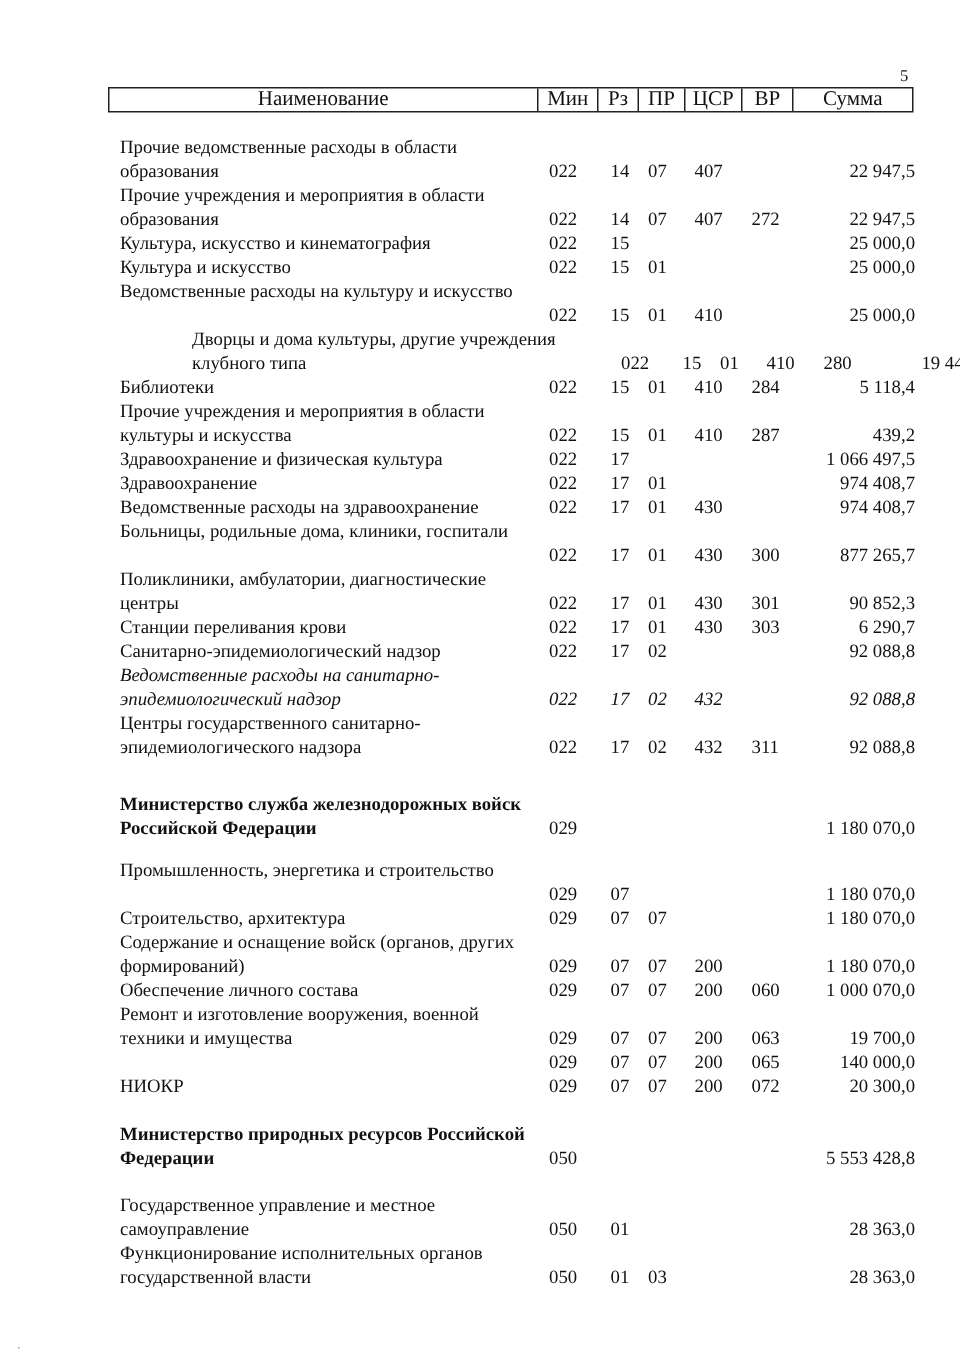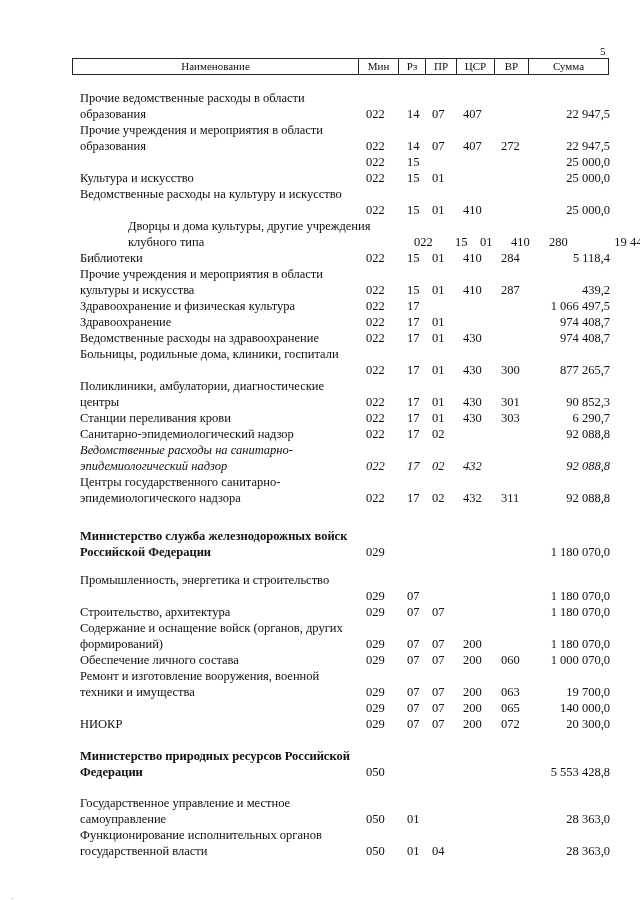--- a/index.html
+++ b/index.html
@@ -2,21 +2,21 @@
 <html><head>
   <meta charset="utf-8">
   <style>
     html, body { margin: 0; padding: 0; background: #ffffff; }
     body { width: 640px; height: 900px; position: relative; overflow: hidden;
       font-family: "Liberation Serif", "DejaVu Serif", serif; color: #111; font-size: 12.5px; }
     .page-num { position: absolute; top: 45px; left: 600px; font-size: 11px; }
     .hdr { position: absolute; top: 58px; left: 72px; width: 537px; height: 17px;
       border: 1px solid #222; display: flex; box-sizing: border-box; }
     .hdr div { box-sizing: border-box; border-right: 1px solid #222; text-align: center;
-      line-height: 15px; font-size: 11px; }
+      line-height: 15px; font-size: 14px; }
     .hdr div:last-child { border-right: none; }
     .c-name { width: 286px; }
     .c-min { width: 40px; }
     .c-rz { width: 27px; }
     .c-pr { width: 31px; }
     .c-csr { width: 38px; }
     .c-vr { width: 34px; }
     .c-sum { flex: 1; }
     .row { position: absolute; left: 80px; width: 530px; }
     .row .name { position: absolute; left: 0; top: 0; width: 280px; line-height: 16px; }
@@ -58,20 +58,21 @@
     <div class="row" style="top: 122px; height: 32px;">
       <span class="name">Прочие учреждения и мероприятия в области образования</span>
       <span class="cell min">022</span>
       <span class="cell rz">14</span>
       <span class="cell pr">07</span>
       <span class="cell csr">407</span>
       <span class="cell vr">272</span>
       <span class="cell sum">22 947,5</span>
     </div>
     <div class="row" style="top: 154px; height: 16px;">
+      <span class="name">Культура, искусство и кинематография</span>
       <span class="cell min">022</span>
       <span class="cell rz">15</span>
       <span class="cell pr"></span>
       <span class="cell csr"></span>
       <span class="cell vr"></span>
       <span class="cell sum">25 000,0</span>
     </div>
     <div class="row" style="top: 170px; height: 16px;">
       <span class="name">Культура и искусство</span>
       <span class="cell min">022</span>
@@ -284,20 +285,20 @@
       <span class="cell rz">01</span>
       <span class="cell pr"></span>
       <span class="cell csr"></span>
       <span class="cell vr"></span>
       <span class="cell sum">28 363,0</span>
     </div>
     <div class="row" style="top: 827px; height: 32px;">
       <span class="name">Функционирование исполнительных органов государственной власти</span>
       <span class="cell min">050</span>
       <span class="cell rz">01</span>
-      <span class="cell pr">04</span>
+      <span class="cell pr">03</span>
       <span class="cell csr"></span>
       <span class="cell vr"></span>
       <span class="cell sum">28 363,0</span>
     </div>
   </div>
 
 <div class="bottom-dot"></div>
 
 </body></html>

